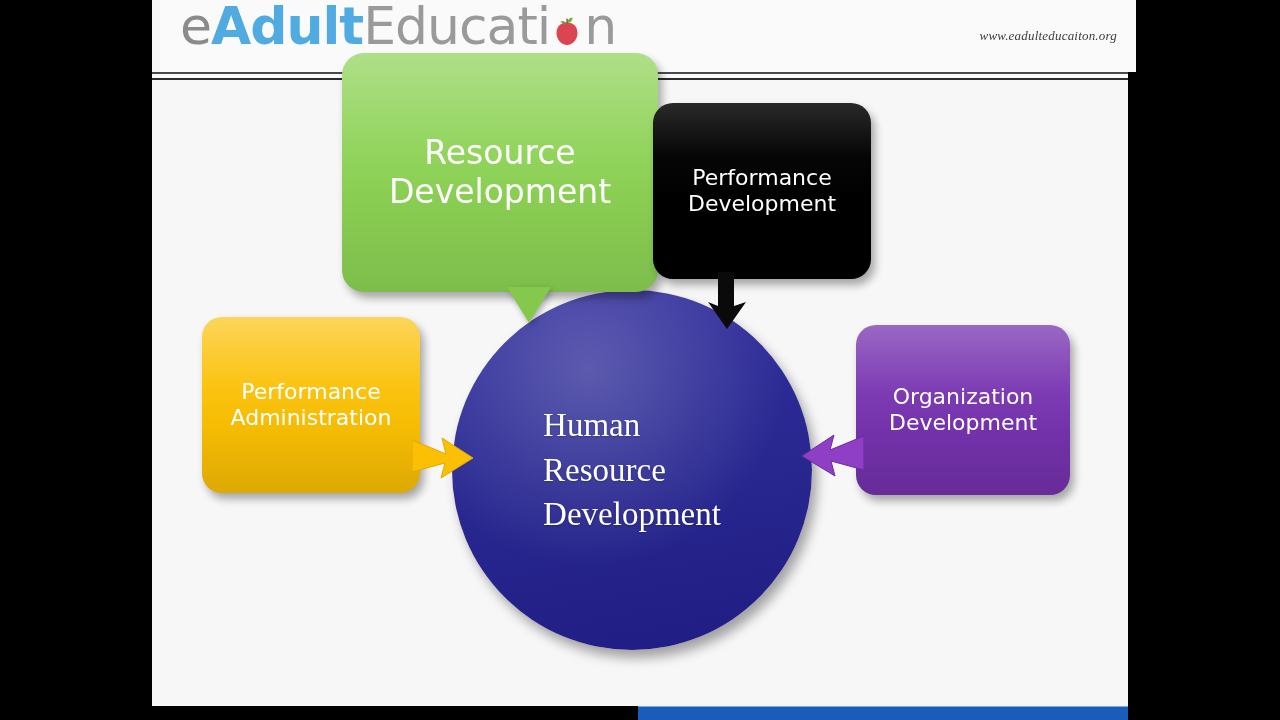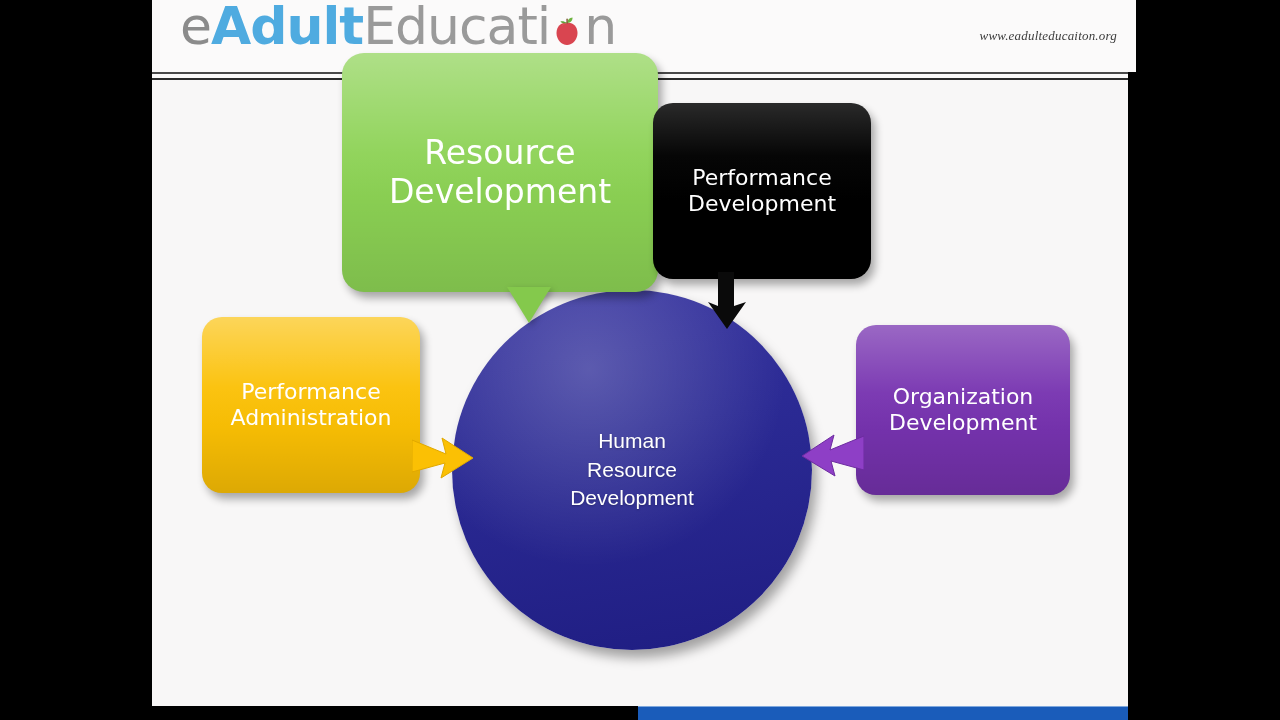--- a/index.html
+++ b/index.html
@@ -170,25 +170,25 @@
 
   
   .node-circle {
     position:absolute;
     left:300px; top:210px;
     width:360px; height:360px;
     border-radius:50%;
     display:flex;
     align-items:center;
     justify-content:center;
-    text-align:center;
+    text-align:left;
     color:#ffffff;
-    font-size:21px;
+    font-size:33px;
     line-height:1.35;
-    font-family:Liberation Sans, sans-serif;
+    font-family:Liberation Serif, serif;
     background:
       radial-gradient(circle at 38% 22%, rgba(255,255,255,.22) 0%, rgba(255,255,255,0) 55%),
       linear-gradient(170deg, #33309e 0%, #2b2a94 40%, #1f1d82 100%);
     box-shadow:5px 8px 12px rgba(0,0,0,.35);
     z-index:0;
     text-shadow:0 1px 2px rgba(0,0,0,.25);
   }
 
   
   .bottom-black-left {

